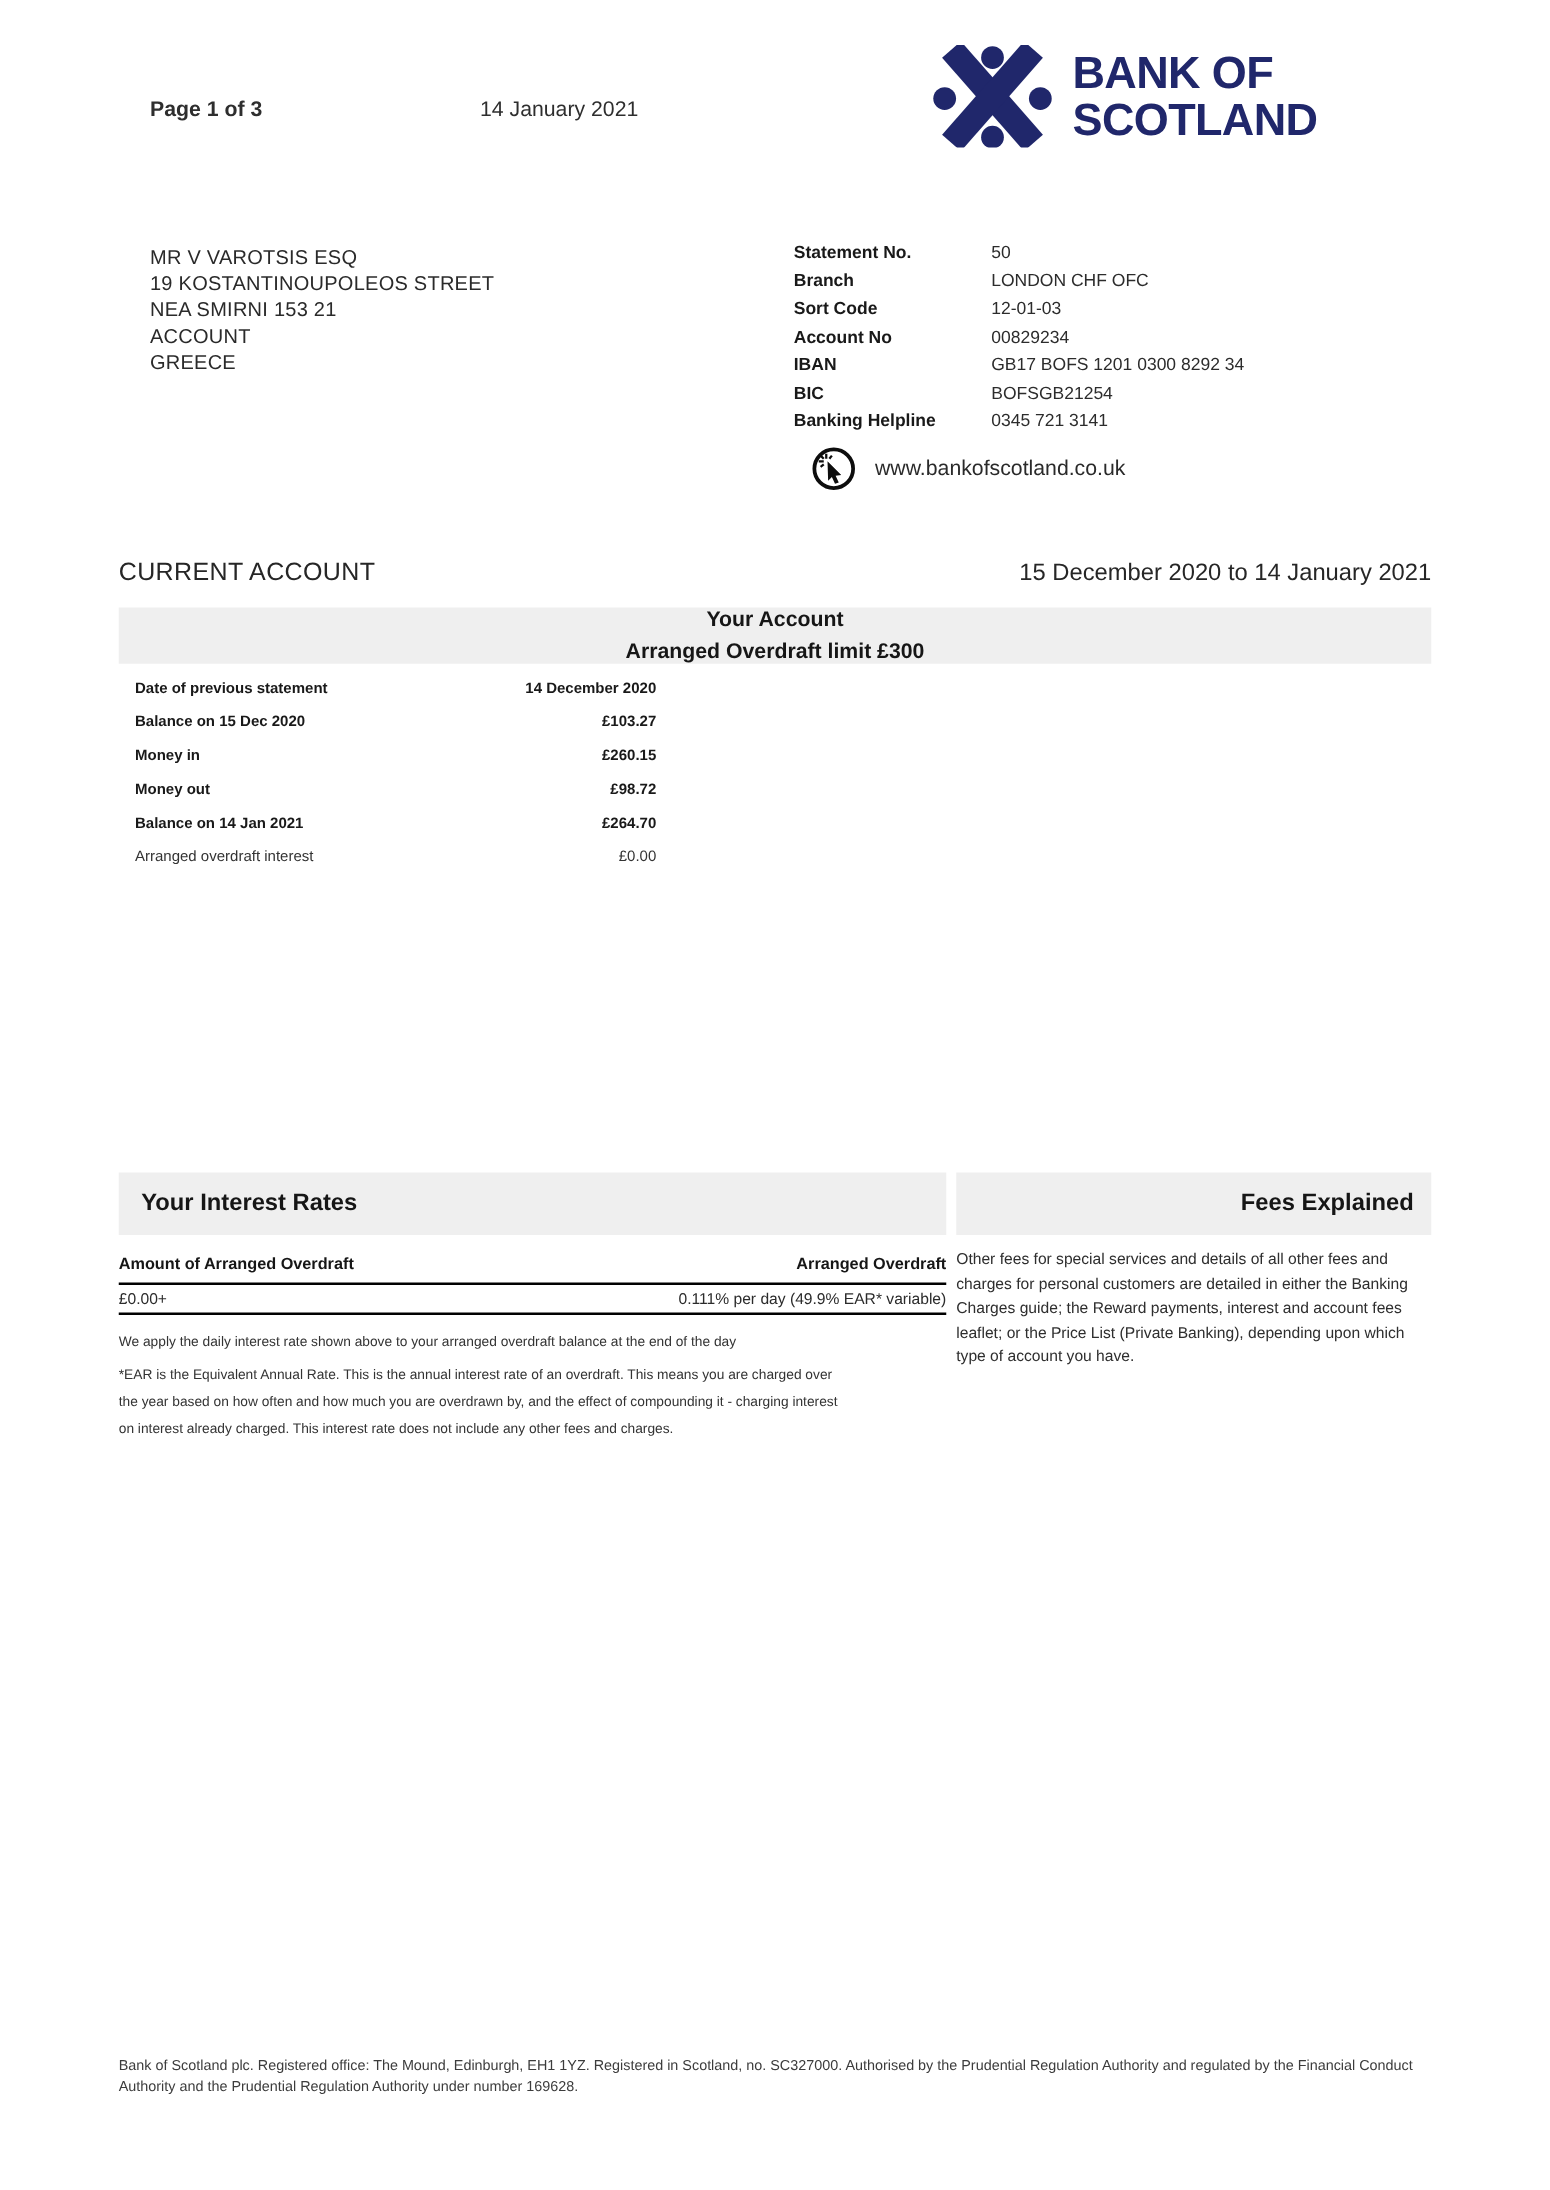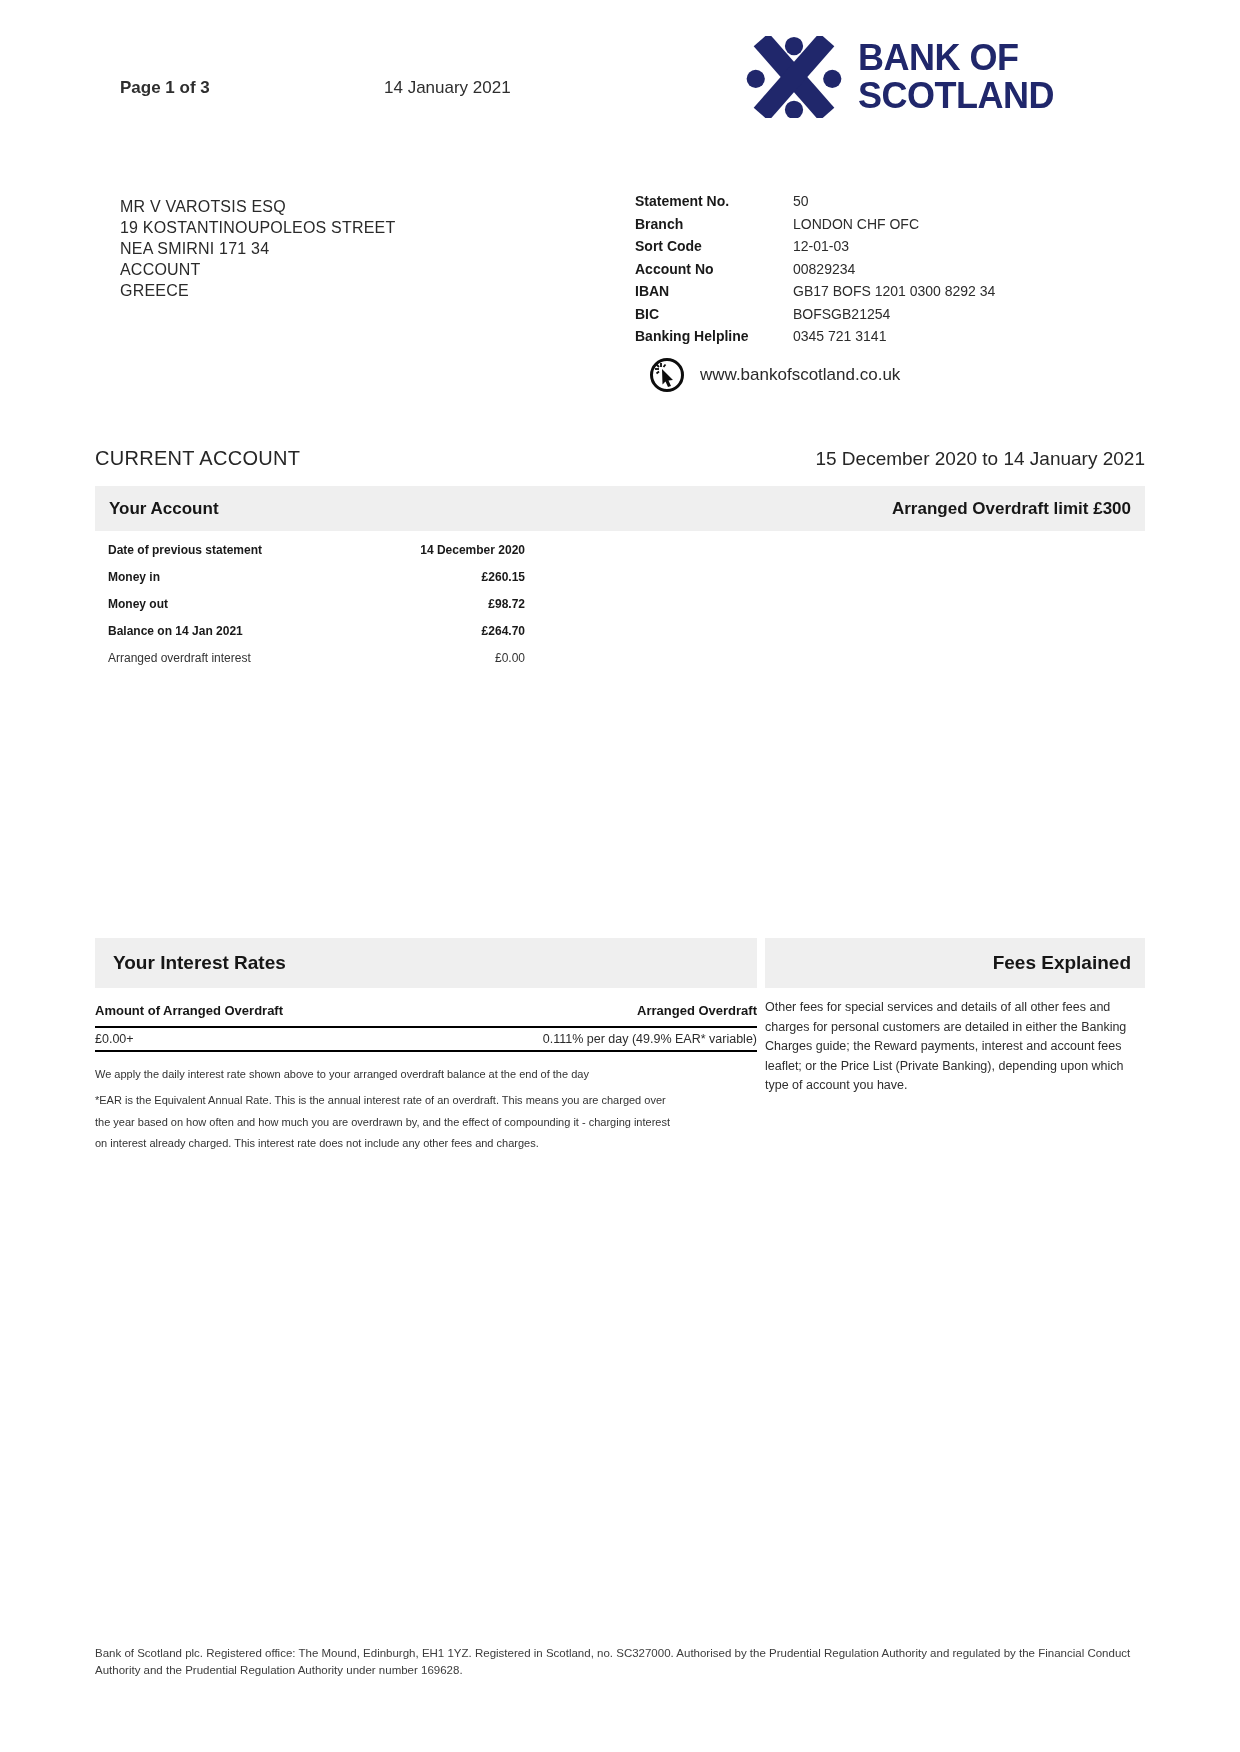--- a/index.html
+++ b/index.html
@@ -26,21 +26,21 @@
   .click-icon { width:38px; height:38px; }
   .website-url { font-size:17px; color:#2a2a2a; }
 
   
   .section-heading { position:absolute; left:95px; top:447px; width:1050px; display:flex; justify-content:space-between; align-items:baseline; }
   .acct-title { font-size:20px; letter-spacing:0.3px; color:#262626; }
   .acct-period { font-size:19px; color:#262626; }
 
   
   .band { background:#efefef; display:flex; align-items:center; justify-content:space-between; }
-  .your-account-band { position:absolute; left:95px; top:486px; width:1050px; height:45px; padding:0 14px; }
+  .your-account-band { position:absolute; left:95px; top:486px; width:1050px; height:45px; padding:0 14px;flex-direction:column; }
   .band-title { font-weight:700; font-size:17px; color:#161616; }
   .band-right { font-weight:700; font-size:17px; color:#161616; }
 
   
   .account-rows { position:absolute; left:95px; top:537px; width:430px; }
   .acct-row { display:flex; justify-content:space-between; font-size:12px; line-height:27px; font-weight:700; color:#191919;gap:11px; }
   .acct-row .acct-label { padding-left:13px; }
   .acct-row.regular { font-weight:400; color:#333; }
 
   
@@ -81,21 +81,21 @@
     </span>
     <span class="logo-text">
       <div>BANK OF</div>
       <div>SCOTLAND</div>
     </span>
   </div>
 
   <div class="recipient">
     <div>MR V VAROTSIS ESQ</div>
     <div>19 KOSTANTINOUPOLEOS STREET</div>
-    <div>NEA SMIRNI 171 34</div>
+    <div>NEA SMIRNI 153 21</div>
     <div>ACCOUNT</div>
     <div>GREECE</div>
   </div>
 
   <div class="stmt-info">
     <div class="stmt-row">
       <span class="stmt-label">Statement No.</span>
       <span class="stmt-value">50</span>
     </div>
     <div class="stmt-row">
@@ -150,20 +150,24 @@
     <span class="band-title">Your Account</span>
     <span class="band-right">Arranged Overdraft limit £300</span>
   </div>
 
   <div class="account-rows">
     <div class="acct-row">
       <span class="acct-label">Date of previous statement</span>
       <span class="acct-value">14 December 2020</span>
     </div>
     <div class="acct-row">
+      <span class="acct-label">Balance on 15 Dec 2020</span>
+      <span class="acct-value">£103.27</span>
+    </div>
+    <div class="acct-row">
       <span class="acct-label">Money in</span>
       <span class="acct-value">£260.15</span>
     </div>
     <div class="acct-row">
       <span class="acct-label">Money out</span>
       <span class="acct-value">£98.72</span>
     </div>
     <div class="acct-row">
       <span class="acct-label">Balance on 14 Jan 2021</span>
       <span class="acct-value">£264.70</span>

